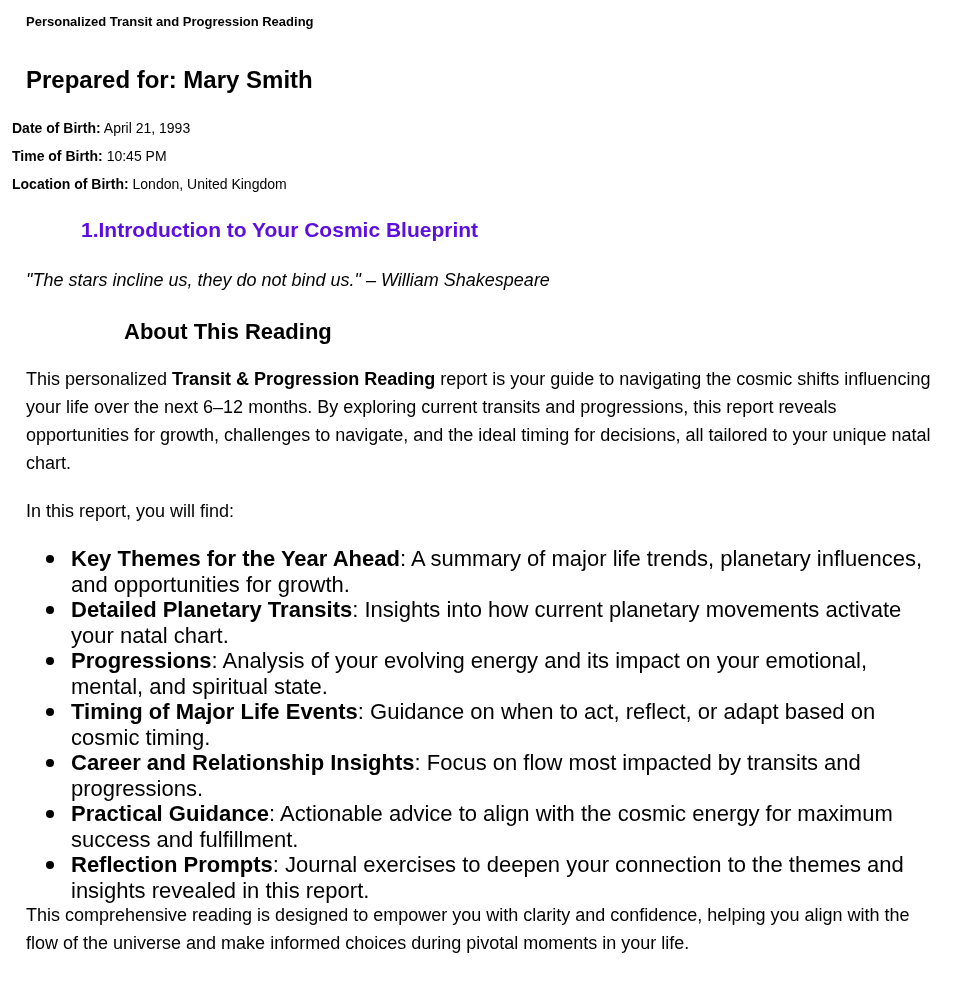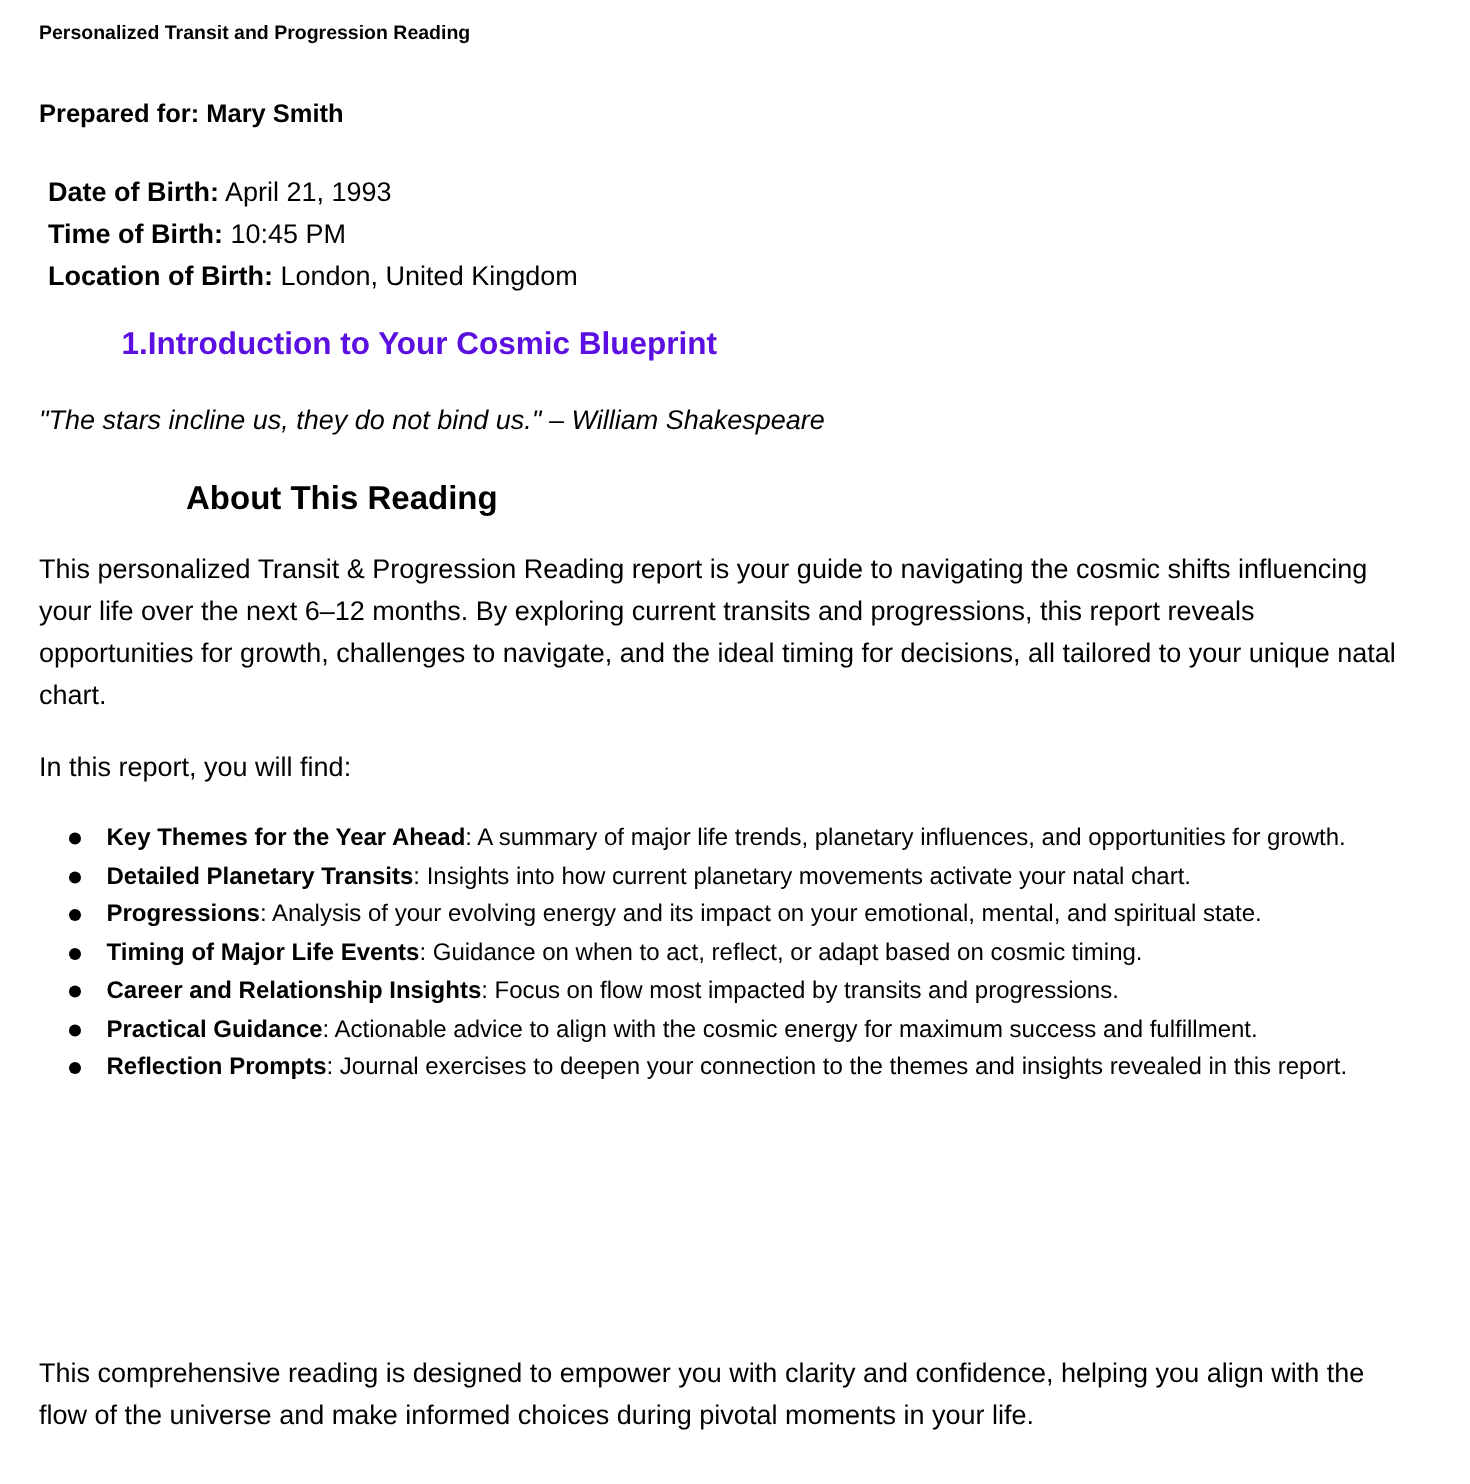--- a/index.html
+++ b/index.html
@@ -8,48 +8,48 @@
     font-family: "Liberation Sans", sans-serif;
     color: #000000;
   }
   .page { position: relative; padding: 0 26px; }
   .title {
     position: absolute; left: 26px; top: 14px;
     font-size: 13px; font-weight: bold; margin: 0;
   }
   .prepared {
     position: absolute; left: 26px; top: 66px;
-    font-size: 17px; font-weight: bold; margin: 0;
+    font-size: 24px; font-weight: bold; margin: 0;
   }
-  .meta { position: absolute; left: 32px; top: 114px; font-size: 18px; line-height: 28px; }
+  .meta { position: absolute; left: 12px; top: 114px; font-size: 14px; line-height: 28px; }
   .meta .label { font-weight: bold; }
   .section-heading {
     position: absolute; left: 81px; top: 218px;
     font-size: 21px; font-weight: bold; margin: 0; text-align: right;
   }
   .quote {
     position: absolute; left: 26px; top: 270px;
     font-size: 18px; font-style: italic; margin: 0;
   }
   .subheading {
     position: absolute; left: 124px; top: 319px;
     font-size: 22px; font-weight: bold; margin: 0;
   }
   .para {
     position: absolute; left: 26px; width: 915px;
     font-size: 18px; line-height: 28px; margin: 0;
   }
-  .para .strong { font-weight: normal; }
+  .para .strong { font-weight: bold; }
   .intro-para { top: 365px; }
   .findings-lead { top: 497px; }
   .closing-para { top: 901px; }
   .feature-list {
     position: absolute; left: 26px; top: 546px; width: 915px;
     margin: 0; padding: 0; list-style: none;
-    font-size: 16px; line-height: 25.5px;
+    font-size: 22px; line-height: 25.5px;
   }
   .feature-list li {
     position: relative; padding-left: 45px; margin: 0;
   }
   .feature-list .bullet {
     position: absolute; left: 20px; top: 9px;
     width: 8px; height: 8px; border-radius: 50%; background: #000;
   }
   .feature-list .item-title { font-weight: bold; }
 </style>

